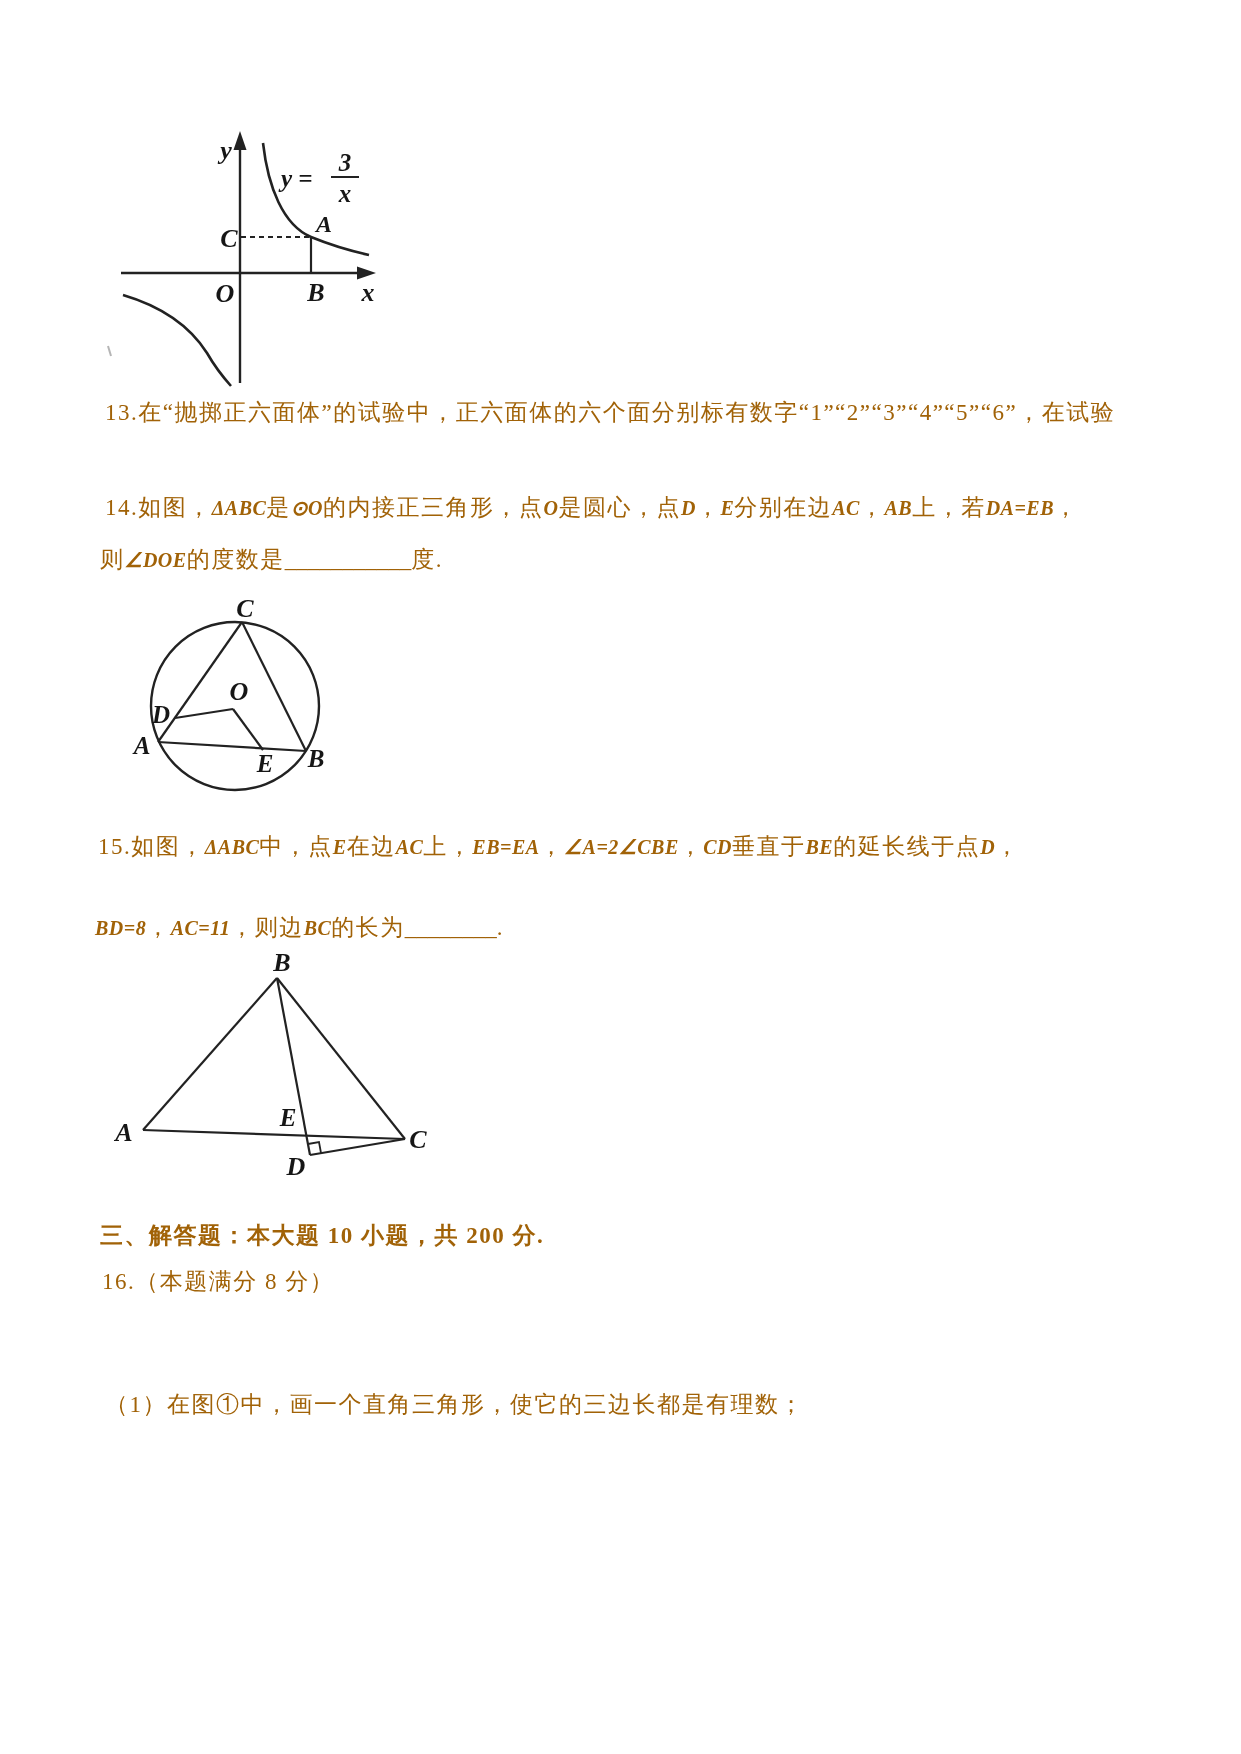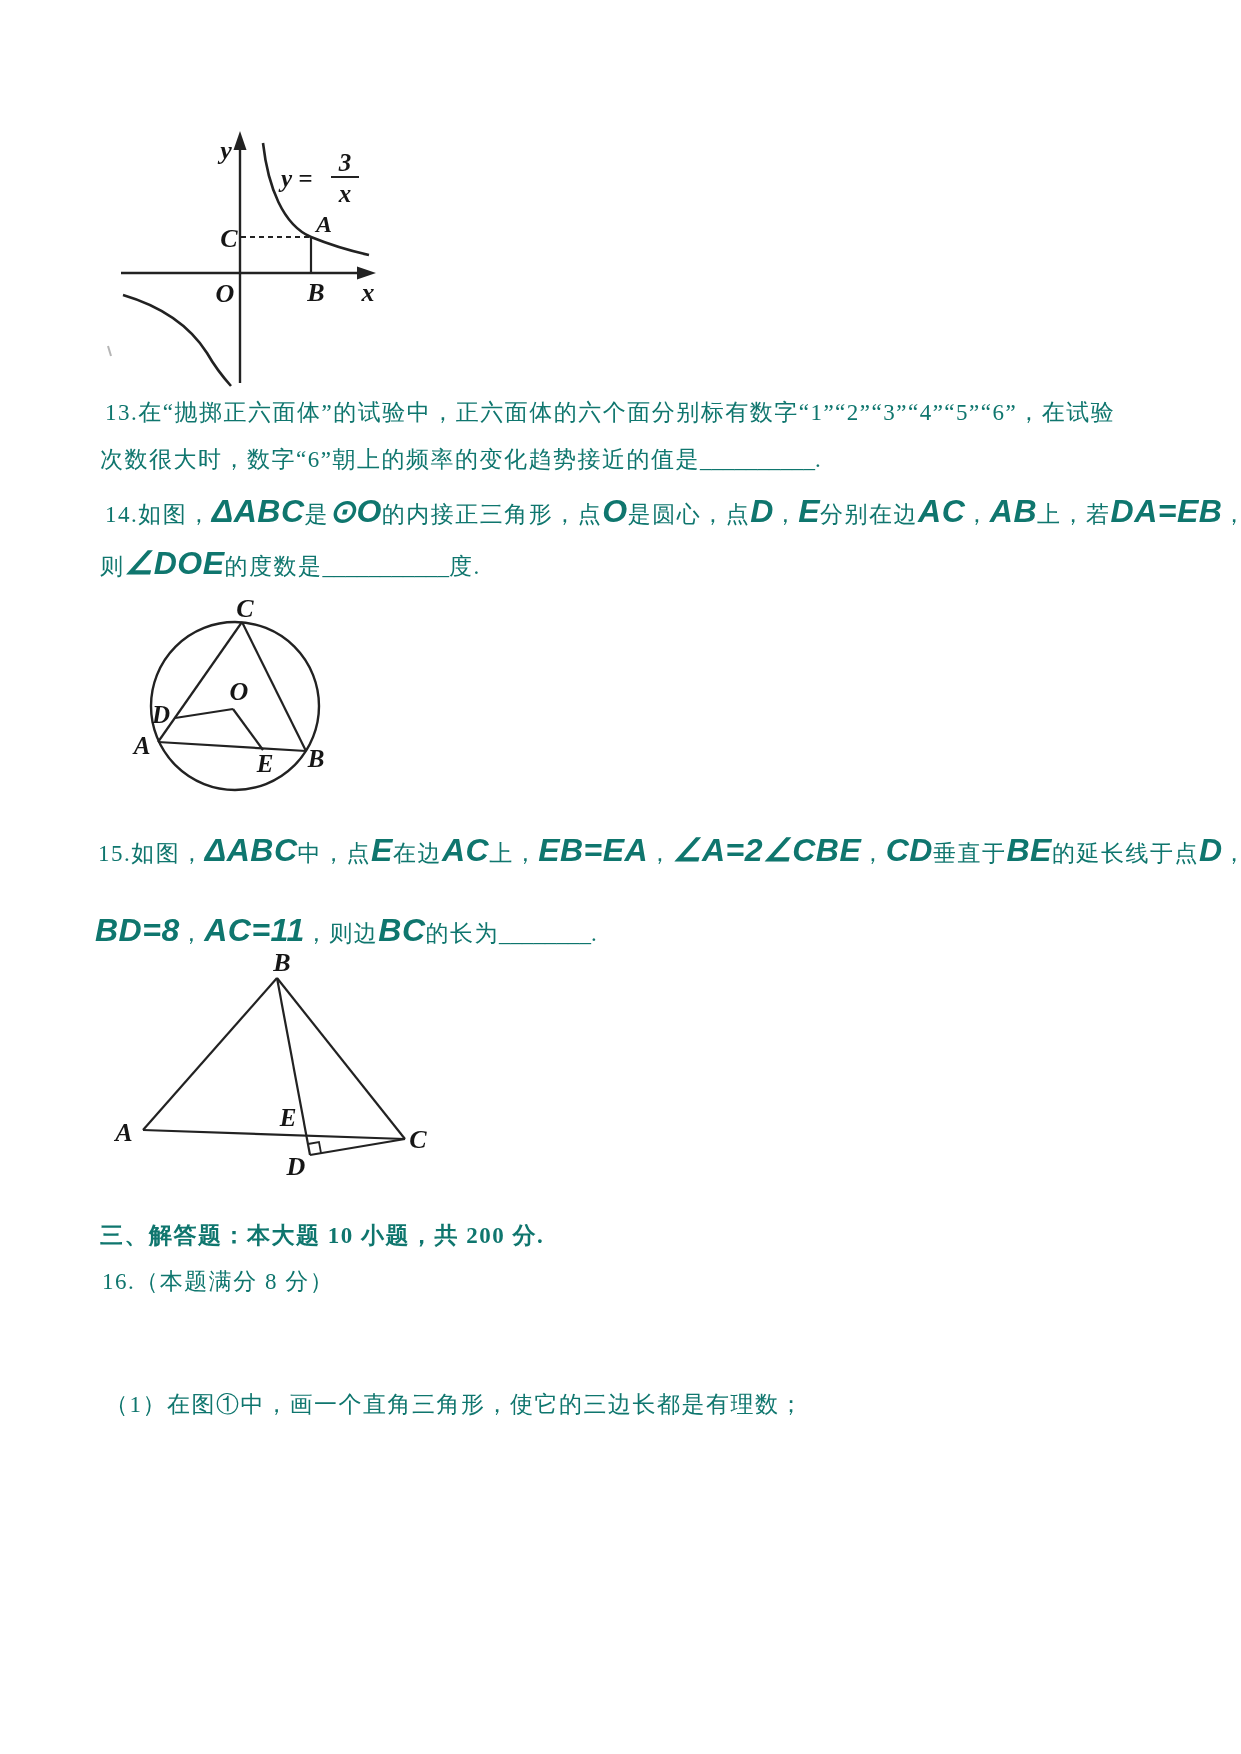--- a/index.html
+++ b/index.html
@@ -9,26 +9,26 @@
     background:#ffffff;
     overflow:hidden;
     font-family:"Liberation Serif","DejaVu Serif",serif;
     color:#1b1b1b;
   }
   .line{
     position:absolute;
     white-space:nowrap;
     font-size:23px;
     letter-spacing:1.5px;
-    color:#0f766e;
+    color:#a16207;
   }
   .run-m{
     font-weight:bold;font-style:italic;
-    font-size:32px;letter-spacing:0.5px;
-    font-family:Liberation Sans, sans-serif;
+    font-size:20px;letter-spacing:0.5px;
+    font-family:Liberation Serif, serif;
   }
   .run-b{font-weight:bold;}
   .run-u{letter-spacing:0;}
   svg{position:absolute;overflow:visible;}
   svg text{
     font-family:"Liberation Serif","DejaVu Serif",serif;
     font-weight:bold;font-style:italic;
     fill:#161616;
   }
   .stroke{stroke:#222;fill:none;}
@@ -62,21 +62,20 @@
 
     <g>
       <text x="186" y="62" font-size="25">y =</text>
       <text x="250" y="46" font-size="25" text-anchor="middle">3</text>
       <line x1="236" y1="52" x2="264" y2="52" stroke="#222" stroke-width="2"></line>
       <text x="250" y="77" font-size="25" text-anchor="middle">x</text>
     </g>
   </svg>
 
   <div class="line" style="left:105px;top:397px"><span class="run-t">13.在“抛掷正六面体”的试验中，正六面体的六个面分别标有数字“1”“2”“3”“4”“5”“6”，在试验</span></div>
-  <div class="line" style="left:100px;top:444px"><span class="run-t">次数很大时，数字“6”朝上的频率的变化趋势接近的值是</span><span class="run-u">__________</span><span class="run-t">.</span></div>
 
   <div class="line" style="left:105px;top:492px"><span class="run-t">14.如图，</span><span class="run-m">ΔABC</span><span class="run-t">是</span><span class="run-m">⊙O</span><span class="run-t">的内接正三角形，点</span><span class="run-m">O</span><span class="run-t">是圆心，点</span><span class="run-m">D</span><span class="run-t">，</span><span class="run-m">E</span><span class="run-t">分别在边</span><span class="run-m">AC</span><span class="run-t">，</span><span class="run-m">AB</span><span class="run-t">上，若</span><span class="run-m">DA=EB</span><span class="run-t">，</span></div>
   <div class="line" style="left:100px;top:544px"><span class="run-t">则</span><span class="run-m">∠DOE</span><span class="run-t">的度数是</span><span class="run-u">___________</span><span class="run-t">度.</span></div>
 
   <svg style="left:115px;top:595px" width="240" height="215" viewBox="0 0 240 215">
     <circle class="stroke" cx="120" cy="111" r="84" stroke-width="2.4"></circle>
     <line class="stroke" x1="127" y1="27" x2="43" y2="147" stroke-width="2.2"></line>
     <line class="stroke" x1="43" y1="147" x2="191" y2="156" stroke-width="2.2"></line>
     <line class="stroke" x1="127" y1="27" x2="191" y2="156" stroke-width="2.2"></line>
     <line class="stroke" x1="118" y1="114" x2="60" y2="123" stroke-width="2.2"></line>

